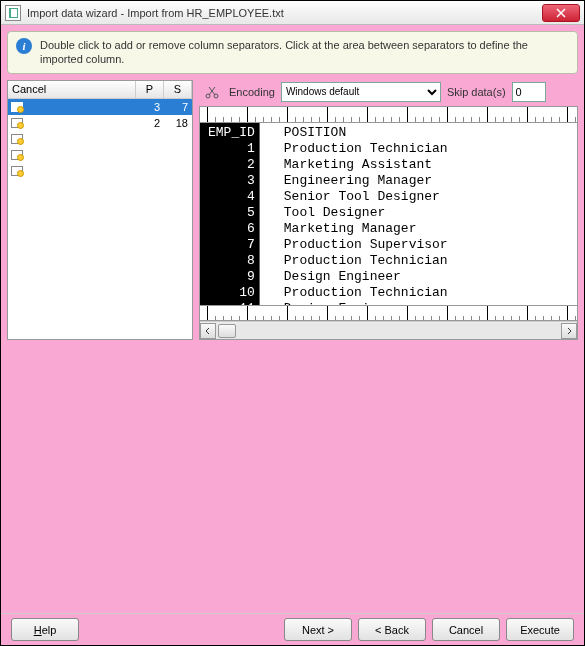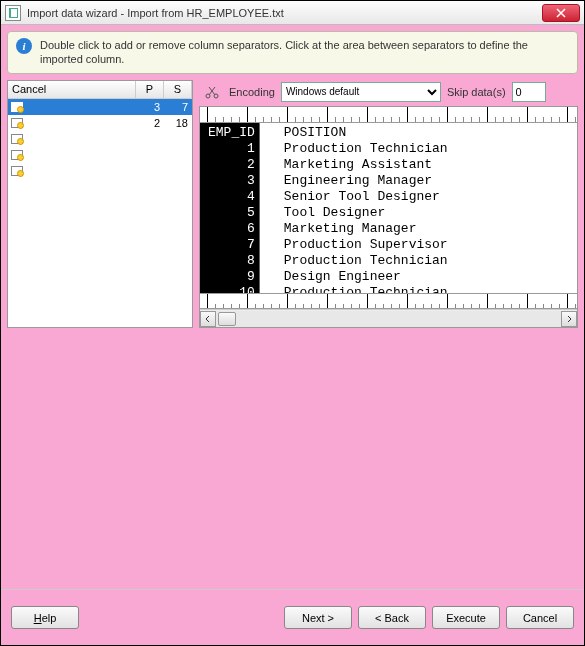--- a/index.html
+++ b/index.html
@@ -58,21 +58,21 @@
 .pv-col1 { background: #000; color: #fff; text-align: right; padding: 2px 4px 2px 8px; white-space: pre; }
 .pv-col2 { background: #fff; color: #000; padding: 2px 24px; white-space: pre; flex: 1; border-left: 1px solid #666; }
 
 .ruler-bottom { height: 16px; border-top: 1px solid #999; background: #fff; }
 
 .hscroll { height: 18px; background: #eee; border-top: 1px solid #ccc; display: flex; align-items: center; }
 .hs-btn { width: 16px; height: 16px; background: linear-gradient(to bottom,#fafafa,#ddd); border: 1px solid #999; display: flex; align-items: center; justify-content: center; cursor: pointer; }
 .hs-track { flex: 1; height: 16px; background: #e8e8e8; position: relative; }
 .hs-thumb { position: absolute; left: 2px; top: 1px; width: 18px; height: 14px; background: linear-gradient(to bottom,#fafafa,#ddd); border: 1px solid #999; border-radius: 2px; }
 
-.button-bar { height: 56px; display: flex; align-items: center; padding: 0 10px; gap: 6px; border-top: 1px solid #ccc; }
+.button-bar { height: 32px; display: flex; align-items: center; padding: 0 10px; gap: 6px; border-top: 1px solid #ccc; }
 .spacer { flex: 1; }
 .btn { height: 23px; min-width: 68px; padding: 0 10px; background: linear-gradient(to bottom,#fafafa,#e2e2e2); border: 1px solid #888; border-radius: 3px; font-size: 11px; cursor: pointer; }
 .btn u { text-decoration: underline; }
 </style>
 </head>
 <body>
 
 <div class="window">
 
   <div class="titlebar">
@@ -320,17 +320,17 @@
     </div>
 
     <div style="flex:1"></div>
   </div>
 
   <div class="button-bar">
     <button class="btn"><u>H</u><span>elp</span></button>
     <div class="spacer"></div>
     <button class="btn">Next &gt;</button>
     <button class="btn">&lt; Back</button>
+    <button class="btn">Cancel</button>
     <button class="btn">Execute</button>
-    <button class="btn">Cancel</button>
   </div>
 
 </div>
 
 </body></html>

